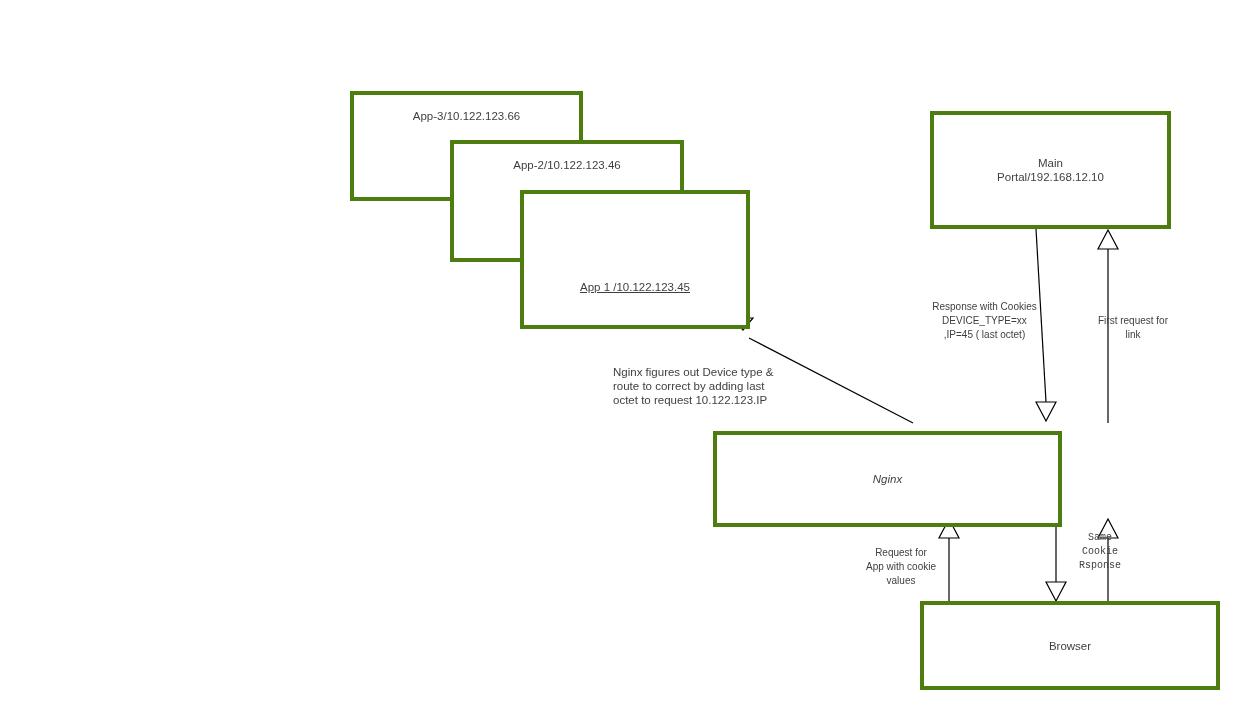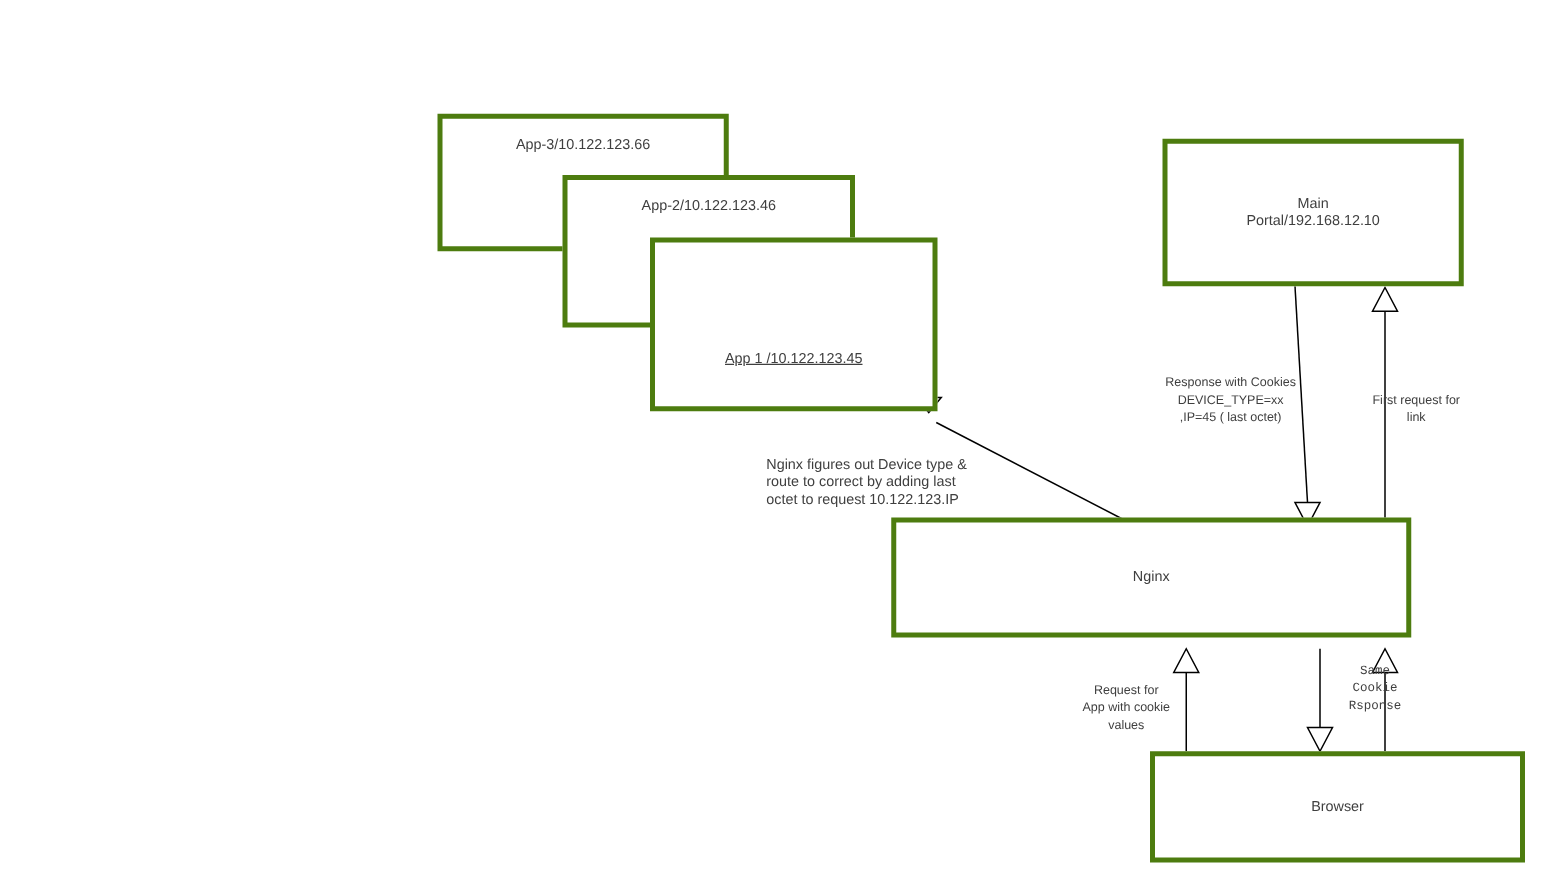--- a/index.html
+++ b/index.html
@@ -99,21 +99,21 @@
 
 <div class="node" style="left:520px; top:190px; width:230px; height:139px; z-index:4;text-decoration:underline;">
   <span class="node-label" style="position:relative; top:27px;">App 1 /10.122.123.45</span>
 </div>
 
 <div class="node" style="left:930px; top:111px; width:241px; height:118px;">
   <span class="node-label">Main
 Portal/192.168.12.10</span>
 </div>
 
-<div class="node" style="left:713px; top:414px; width:416px; height:96px;">
+<div class="node" style="left:713px; top:431px; width:349px; height:96px;font-style:italic;">
   <span class="node-label">Nginx</span>
 </div>
 
 <div class="node" style="left:920px; top:601px; width:300px; height:89px;">
   <span class="node-label">Browser</span>
 </div>
 
 <div class="edge-label" style="left:912px; top:300px; width:145px;">Response with Cookies
 DEVICE_TYPE=xx
 ,IP=45 ( last octet)</div>

